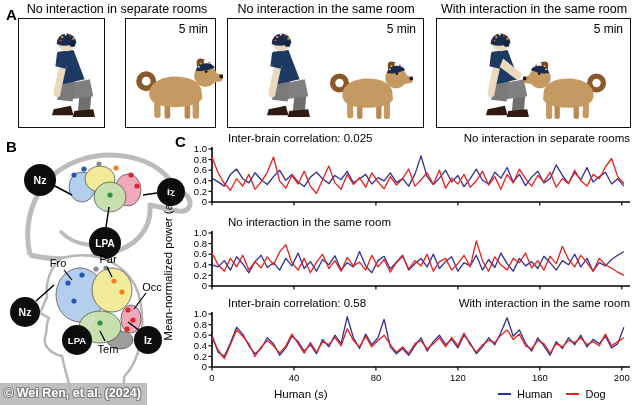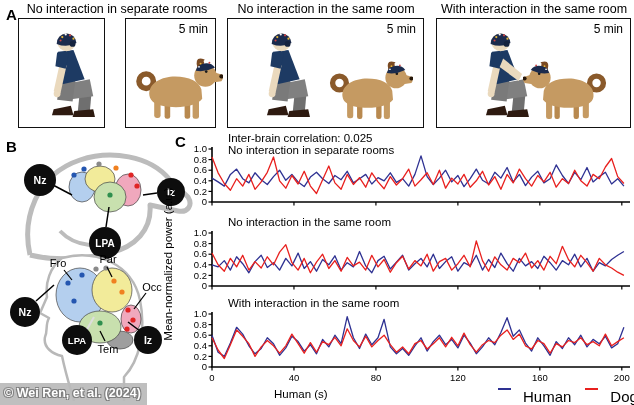--- a/index.html
+++ b/index.html
@@ -12,29 +12,29 @@
   
   .cond { position:absolute; top:2px; }
   .ctitle { text-align:center; font-size:12.5px; color:#000; height:14px; white-space:nowrap; }
   .boxrow { display:flex; gap:20px; margin-top:2px; }
   .room { position:relative; height:110px; border:1.6px solid #111; background:#fff; }
   .dur { position:absolute; top:3px; right:7px; font-size:12px; color:#000; }
   .figsvg { position:absolute; }
   
   .chartblock { position:absolute; left:184px; width:450px; }
   .chead { display:flex; justify-content:space-between; padding-left:44px; padding-right:4px;
-           font-size:11.5px; height:14px; color:#000; white-space:nowrap;flex-direction:column; }
+           font-size:11.5px; height:14px; color:#000; white-space:nowrap; }
   svg text.tick { font-family:"Liberation Sans", sans-serif; font-size:9.5px; fill:#000; }
   svg text.blabel { font-family:"Liberation Sans", sans-serif; font-size:11px; fill:#000; }
   svg text.circlabel { font-family:"Liberation Sans", sans-serif; font-weight:bold; fill:#fff; }
   .ylab { position:absolute; left:168px; top:264px; transform:translate(-50%,-50%) rotate(-90deg);
           font-size:11.5px; white-space:nowrap; color:#000; }
   .xlab { position:absolute; left:274px; top:388px; font-size:11.5px; color:#000; }
   .legend { position:absolute; left:498px; top:388px; display:flex; gap:14px; align-items:center; }
-  .legitem { display:flex; gap:12px; font-size:15px; color:#000; }
+  .legitem { display:flex; align-items:center; gap:6px; font-size:11px; color:#000; }
   .swatch { display:inline-block; width:13px; height:2.4px; }
   .watermark { position:absolute; left:0; top:383px; width:147px; height:29px;
     background:rgba(186,186,186,0.92); color:#fff; font-size:12.5px; font-weight:bold;
     line-height:20px; padding-left:4px; white-space:nowrap; z-index:5;
     text-shadow:1px 1px 0 #7d7d7d, -1px -1px 0 #7d7d7d, 1px -1px 0 #7d7d7d, -1px 1px 0 #7d7d7d; }
 </style>
 </head>
 <body>
 
 <svg width="0" height="0" style="position:absolute" aria-hidden="true">
@@ -266,20 +266,21 @@
           <line x1="273.88235294117646" y1="56" x2="273.88235294117646" y2="59.5" stroke="#000" stroke-width="1.2"></line>
           <line x1="355.84313725490193" y1="56" x2="355.84313725490193" y2="59.5" stroke="#000" stroke-width="1.2"></line>
           <line x1="437.80392156862746" y1="56" x2="437.80392156862746" y2="59.5" stroke="#000" stroke-width="1.2"></line>
           <polyline points="28.0,34.8 34.1,36.9 40.3,30.6 46.4,40.1 52.6,26.8 58.7,33.7 64.9,42.8 71.0,31.6 77.2,25.3 83.3,37.5 89.5,32.7 95.6,40.1 101.8,28.4 107.9,35.9 114.1,23.1 120.2,38.5 126.4,31.6 132.5,41.2 138.6,29.5 144.8,34.8 150.9,25.8 157.1,40.1 163.2,32.7 169.4,36.9 175.5,21.5 181.7,35.9 187.8,42.8 194.0,30.6 200.1,26.3 206.3,39.0 212.4,32.1 218.6,25.3 224.7,40.1 230.9,33.7 237.0,28.4 243.1,36.9 249.3,24.2 255.4,38.5 261.6,31.6 267.7,26.8 273.9,41.2 280.0,32.7 286.2,35.9 292.3,25.3 298.5,40.1 304.6,29.5 310.8,37.5 316.9,23.1 323.1,33.7 329.2,41.2 335.4,28.4 341.5,35.9 347.6,31.6 353.8,38.5 359.9,26.3 366.1,32.7 372.2,40.1 378.4,30.6 384.5,34.8 390.7,24.2 396.8,36.9 403.0,28.4 409.1,41.2 415.3,32.7 421.4,35.9 427.6,29.5 433.7,25.3 439.9,21.5" fill="none" stroke="#2e3192" stroke-width="1.3" stroke-linejoin="round"></polyline>
           <polyline points="28.0,23.1 34.1,34.8 40.3,41.2 46.4,28.4 52.6,36.9 58.7,25.3 64.9,40.1 71.0,31.6 77.2,38.0 83.3,26.8 89.5,34.8 95.6,22.1 101.8,14.7 107.9,32.7 114.1,40.1 120.2,28.4 126.4,42.8 132.5,32.1 138.6,24.2 144.8,38.5 150.9,30.6 157.1,41.2 163.2,27.4 169.4,35.9 175.5,32.1 181.7,40.1 187.8,25.3 194.0,36.9 200.1,29.5 206.3,42.2 212.4,32.7 218.6,26.3 224.7,39.0 230.9,30.6 237.0,35.9 243.1,24.2 249.3,41.2 255.4,31.6 261.6,28.4 267.7,40.1 273.9,33.7 280.0,25.3 286.2,36.9 292.3,11.0 298.5,30.6 304.6,41.2 310.8,26.8 316.9,34.8 323.1,40.1 329.2,28.4 335.4,32.7 341.5,23.1 347.6,38.0 353.8,30.6 359.9,40.1 366.1,26.3 372.2,33.7 378.4,16.3 384.5,29.5 390.7,36.9 396.8,25.3 403.0,32.7 409.1,41.2 415.3,28.4 421.4,34.8 427.6,38.0 433.7,42.2 439.9,45.4" fill="none" stroke="#e8201e" stroke-width="1.3" stroke-linejoin="round"></polyline>
         </svg></div>
   </div>
 
   <div class="chartblock" style="top:297px;">
     <div class="chead">
+      <span>Inter-brain correlation: 0.58</span>
       <span>With interaction in the same room</span>
     </div>
     <div><svg width="450" height="78">
           <line x1="28" y1="1" x2="28" y2="56" stroke="#000" stroke-width="1.6"></line>
           <line x1="27.2" y1="56" x2="446" y2="56" stroke="#000" stroke-width="1.7"></line>
           <line x1="24.5" y1="3" x2="28" y2="3" stroke="#000" stroke-width="1.2"></line>
           <text x="23" y="6.2" text-anchor="end" class="tick">1.0</text>
           <line x1="24.5" y1="13.599999999999994" x2="28" y2="13.599999999999994" stroke="#000" stroke-width="1.2"></line>
           <text x="23" y="16.799999999999994" text-anchor="end" class="tick">0.8</text>
           <line x1="24.5" y1="24.200000000000003" x2="28" y2="24.200000000000003" stroke="#000" stroke-width="1.2"></line>

